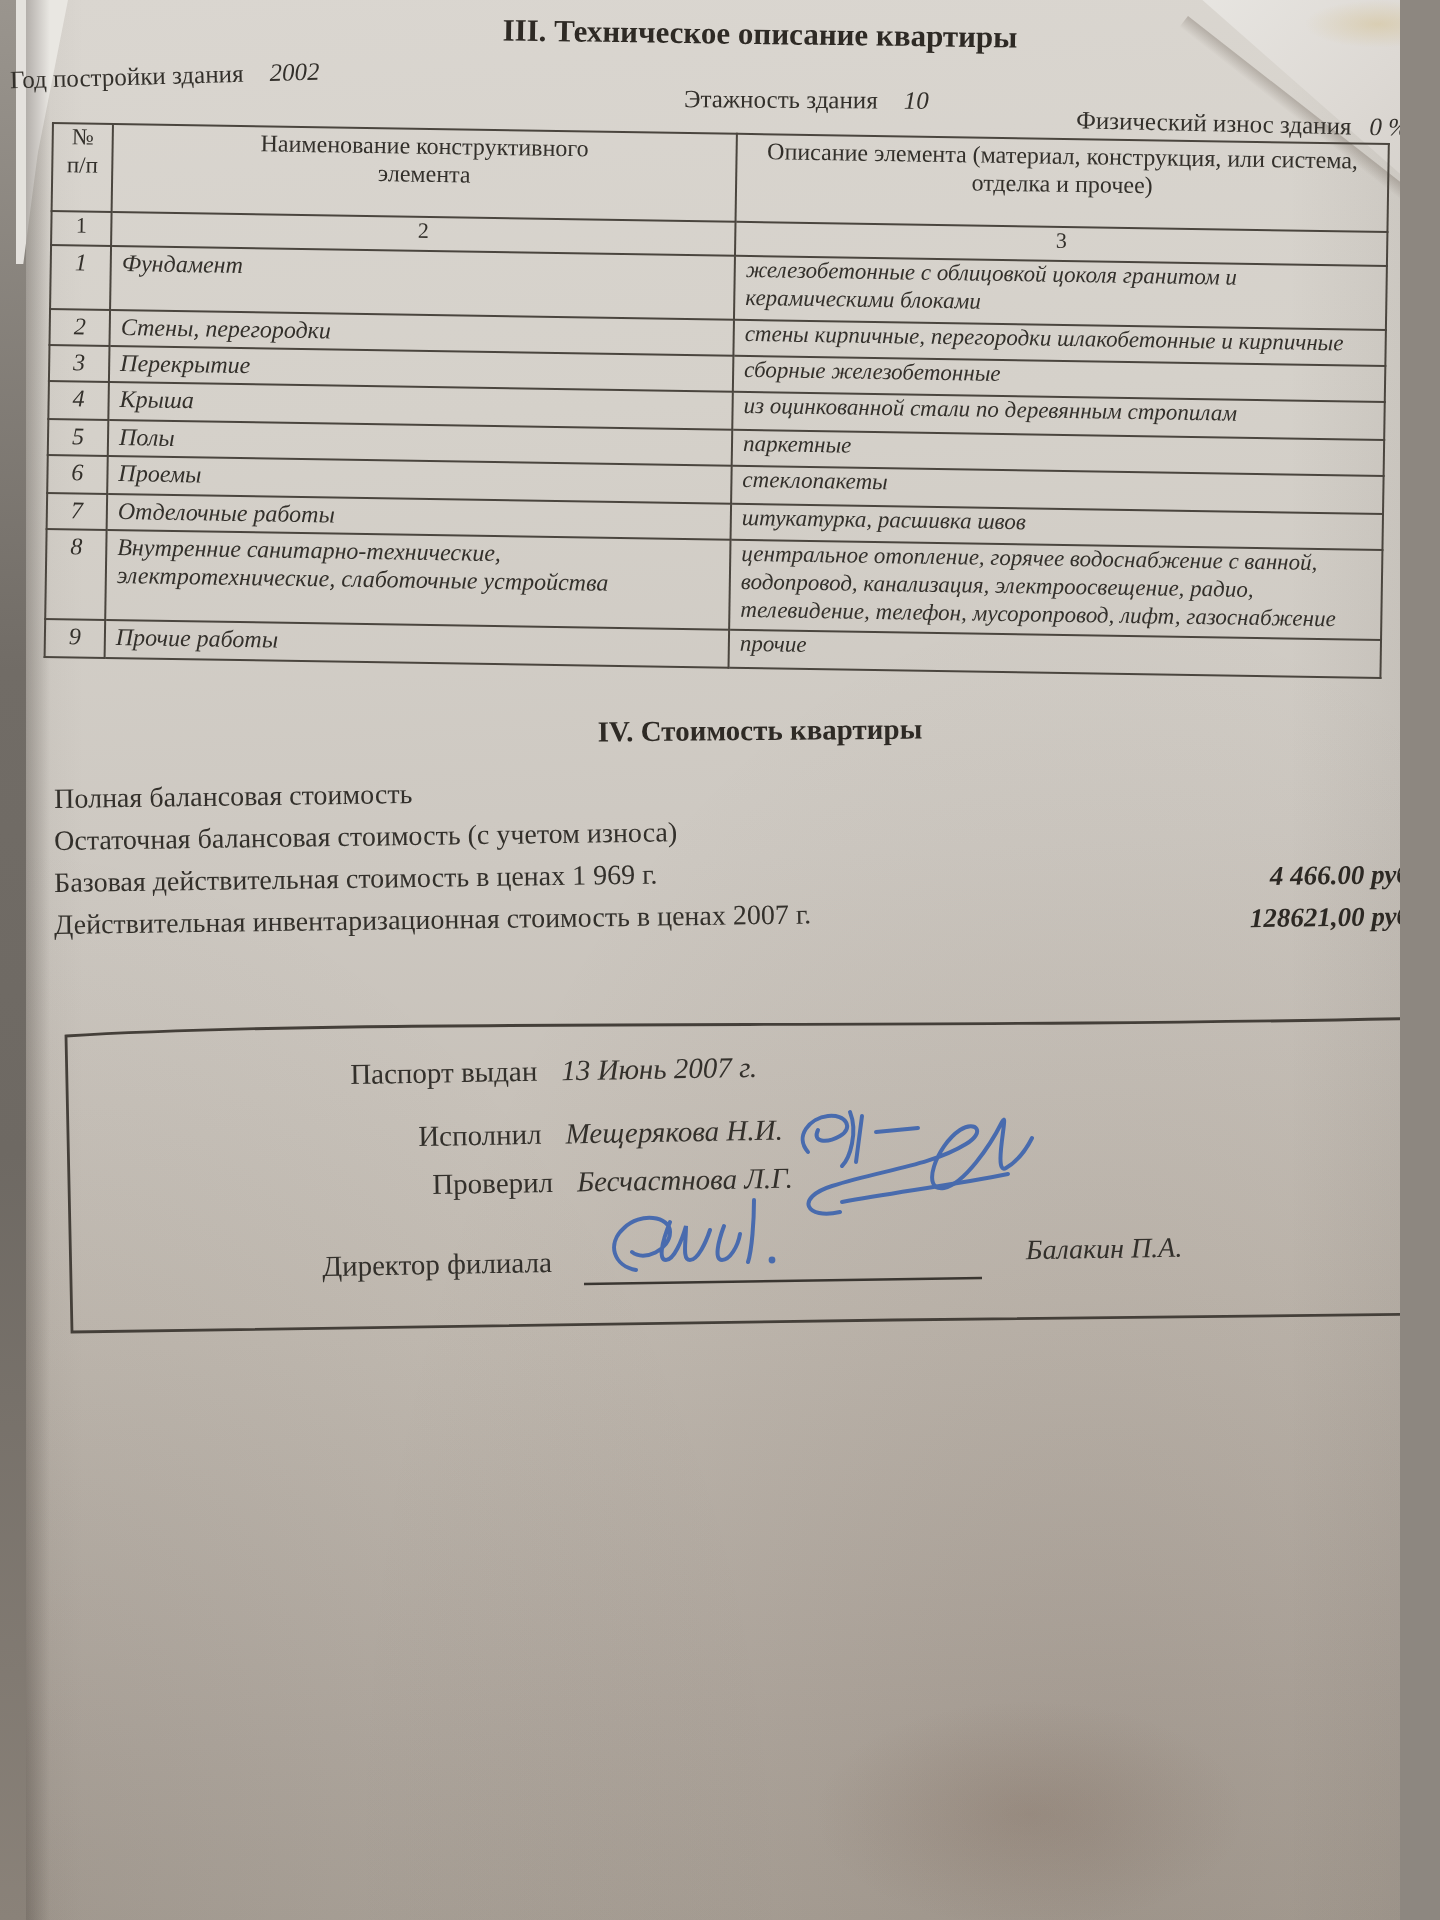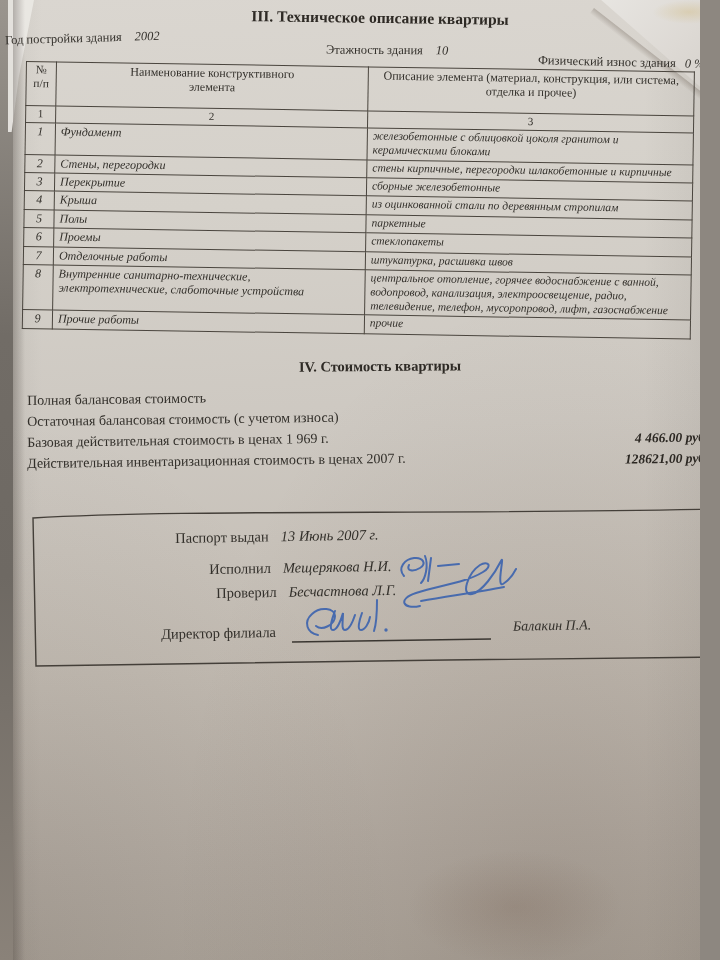--- a/index.html
+++ b/index.html
@@ -29,21 +29,21 @@
     background:linear-gradient(180deg,rgba(85,72,60,.28),transparent);}
   .stain{position:absolute;left:652px;top:0;width:74px;height:24px;border-radius:50%;
     background:radial-gradient(ellipse,rgba(208,184,122,.38),transparent 70%);}
 
   
   .doc-title{position:absolute;left:130px;top:9px;width:500px;text-align:center;
     font-size:15.5px;font-weight:bold;color:#2e2a25;transform:rotate(.8deg);}
   .meta{position:absolute;font-size:12.5px;color:#33302b;white-space:nowrap;}
   .meta .val{font-style:italic;margin-left:13px;}
   .meta-year{left:5px;top:31px;transform:rotate(-1.6deg);}
-  .meta-floors{left:326px;top:43px;transform:rotate(.4deg);text-align:center;}
+  .meta-floors{left:342px;top:43px;transform:rotate(.4deg);text-align:center;}
   .meta-wear{left:538px;top:55px;transform:rotate(1.3deg);}
   .meta-wear .val{margin-left:9px;}
 
   table.tech{position:absolute;left:26px;top:61px;width:668px;border-collapse:collapse;
     table-layout:fixed;transform:rotate(.9deg);transform-origin:0 0;
     border:1.3px solid #3e3a34;background:transparent;}
   table.tech td,table.tech th{border:1px solid #4a453e;color:#33302b;vertical-align:top;
     padding:1px 5px 2px;line-height:1.2;overflow:hidden;}
   th.h-num{width:30px;font-weight:normal;font-size:11.5px;text-align:center;vertical-align:middle;}
   th.h-name{width:312px;font-weight:normal;font-size:12px;text-align:center;vertical-align:middle;height:40px;}

